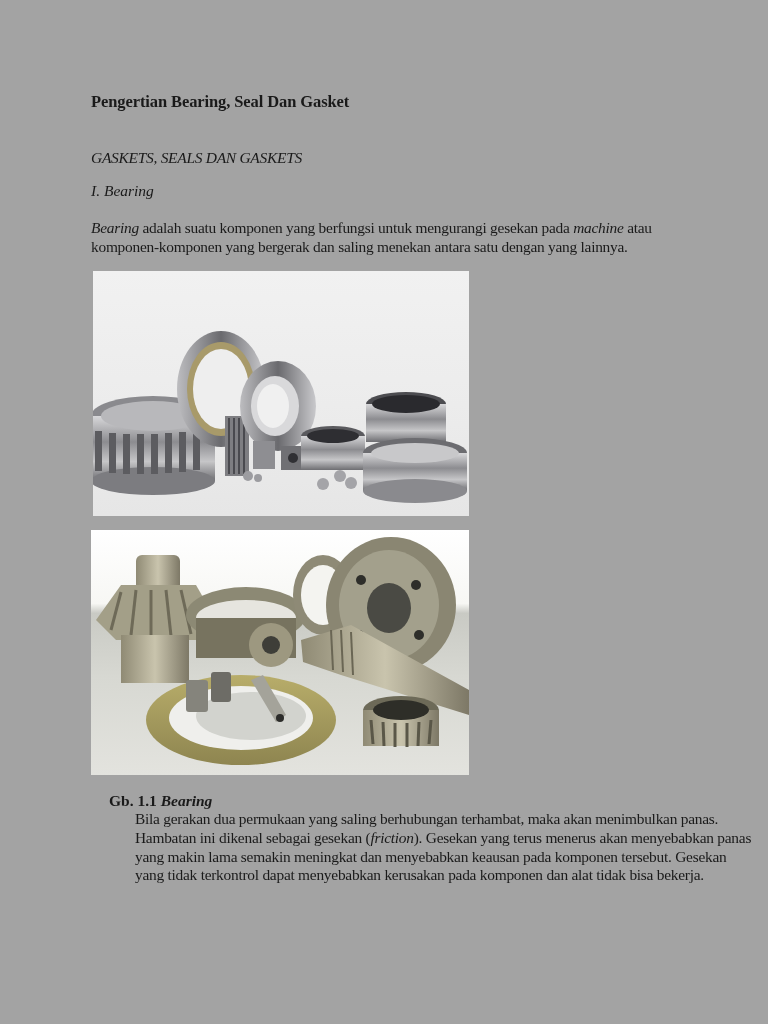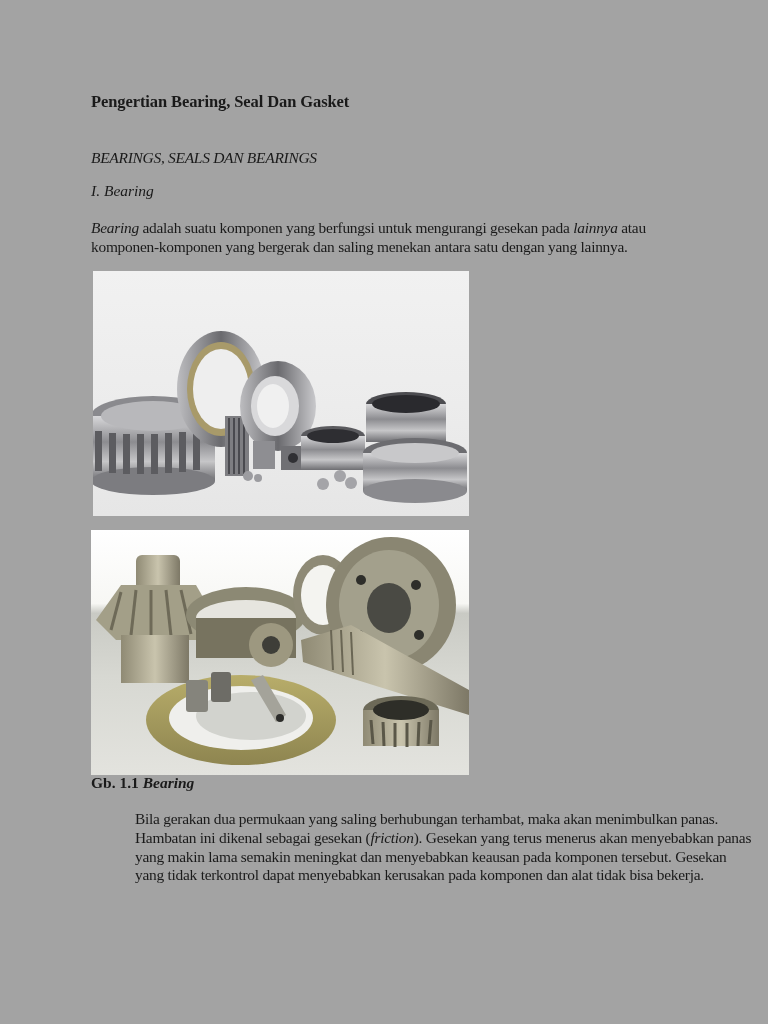--- a/index.html
+++ b/index.html
@@ -72,36 +72,36 @@
       left: 91px; top: 530px; width: 378px; height: 245px;
       background: linear-gradient(180deg, #ffffff 0%, #f7f7f4 30%, #c9cac4 34%, #d7d8d2 60%, #e3e3de 100%);
     }
     .figure svg { display: block; }
     .caption {
       position: absolute;
       left: 91px;
       top: 774px;
       font-size: 15.5px;
       font-weight: bold;
-      margin: 0;
+      margin: 18px;
     }
     .caption em { font-style: italic; }
   </style>
 </head>
 <body>
 
 <div class="page">
 
   <h1 class="title">Pengertian Bearing, Seal Dan Gasket</h1>
 
-  <p class="subtitle">BEARINGS, SEALS DAN BEARINGS</p>
+  <p class="subtitle">GASKETS, SEALS DAN GASKETS</p>
 
   <p class="section">I. Bearing</p>
 
-  <p class="para para1"><em>Bearing</em><span> adalah suatu komponen yang berfungsi untuk mengurangi gesekan pada </span><em>lainnya</em><span> atau komponen-komponen yang bergerak dan saling menekan antara satu dengan yang lainnya.</span></p>
+  <p class="para para1"><em>Bearing</em><span> adalah suatu komponen yang berfungsi untuk mengurangi gesekan pada </span><em>machine</em><span> atau komponen-komponen yang bergerak dan saling menekan antara satu dengan yang lainnya.</span></p>
 
   <div class="figure fig1">
     <svg width="376" height="245" viewBox="0 0 376 245" xmlns="http://www.w3.org/2000/svg">
       <defs>
         <linearGradient id="steel" x1="0" y1="0" x2="0" y2="1">
           <stop offset="0" stop-color="#d8d8da"></stop>
           <stop offset="0.4" stop-color="#8c8c90"></stop>
           <stop offset="0.7" stop-color="#c6c6c8"></stop>
           <stop offset="1" stop-color="#6e6e72"></stop>
         </linearGradient>

